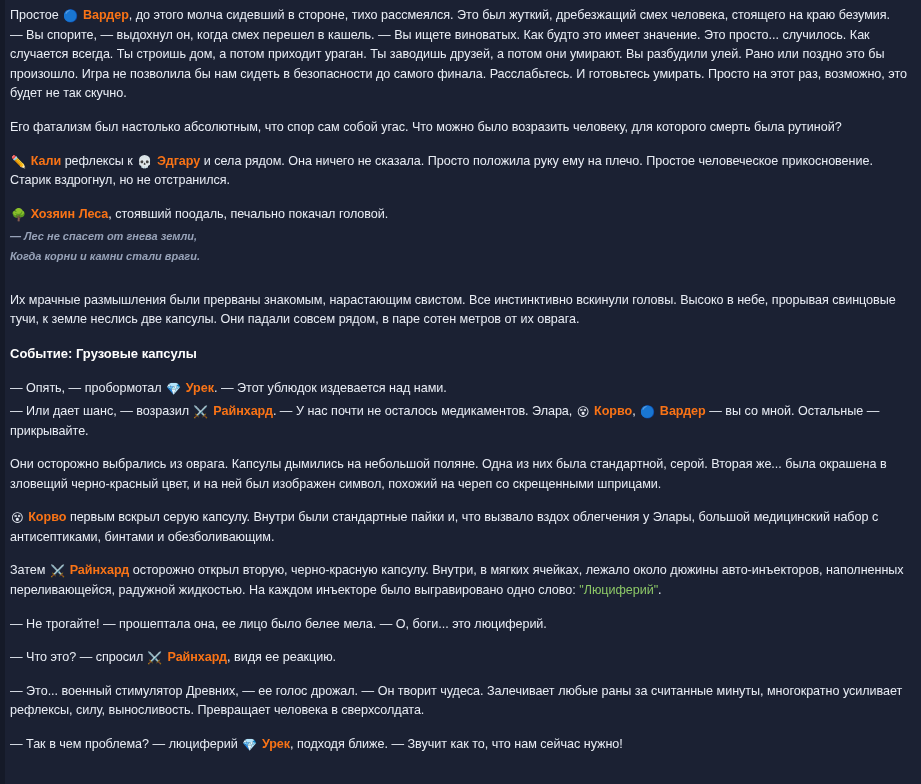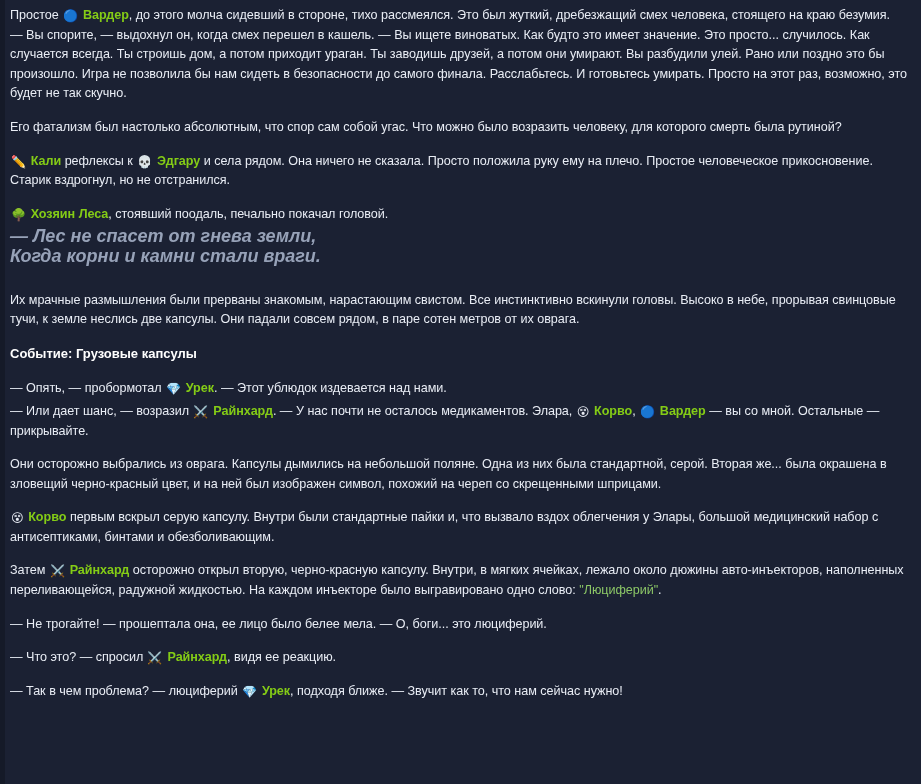--- a/index.html
+++ b/index.html
@@ -32,41 +32,41 @@
   .para {
     color: #e9edf5;
     font-size: 12.6px;
     line-height: 19.6px;
     margin: 0 0 14px 0;
     letter-spacing: -0.05px;
     word-spacing: 0.1px;
   }
   .para.tight { margin-bottom: 0; }
   .para.lines { margin-bottom: 3px; }
-  .nm { font-weight: bold; color: #84cc16; }
+  .nm { font-weight: bold; color: #f97316; }
   .emj {
     display: inline-block;
     font-family: "DejaVu Sans", sans-serif;
     font-size: 12.2px;
     line-height: 1;
     vertical-align: -1px;
     margin: 0 1px;
   }
   .heading {
     color: #ffffff;
     font-weight: bold;
     font-size: 13px;
     line-height: 19.6px;
     margin: 0 0 16px 0;
   }
   .verse {
     color: #97a2b8;
     font-style: italic;
     font-weight: bold;
-    font-size: 18px;
+    font-size: 11px;
     line-height: 19.6px;
     margin: 0;
   }
   .verse.last { margin-bottom: 24px; }
   .hl-lucifer { color: #8cc767; }
 </style>
 </head>
 <body>
 
 <div id="story-panel">
@@ -134,20 +134,21 @@
   </p>
 
   <p class="para">— Не трогайте! — прошептала она, ее лицо было белее мела. — О, боги... это люциферий.</p>
 
   <p class="para">
     <span>— Что это? — спросил</span>
     <span class="emj">⚔️</span>
     <span class="nm">Райнхард</span><span>, видя ее реакцию.</span>
   </p>
 
+  <p class="para">— Это... военный стимулятор Древних, — ее голос дрожал. — Он творит чудеса. Залечивает любые раны за считанные минуты, многократно усиливает рефлексы, силу, выносливость. Превращает человека в сверхсолдата.</p>
 
   <p class="para">
     <span>— Так в чем проблема? — люциферий</span>
     <span class="emj">💎</span>
     <span class="nm">Урек</span><span>, подходя ближе. — Звучит как то, что нам сейчас нужно!</span>
   </p>
 
 </div>
 
 </body></html>

